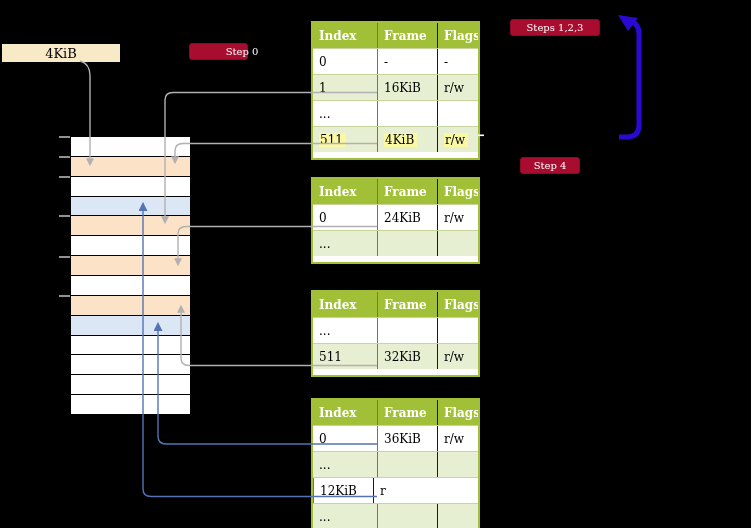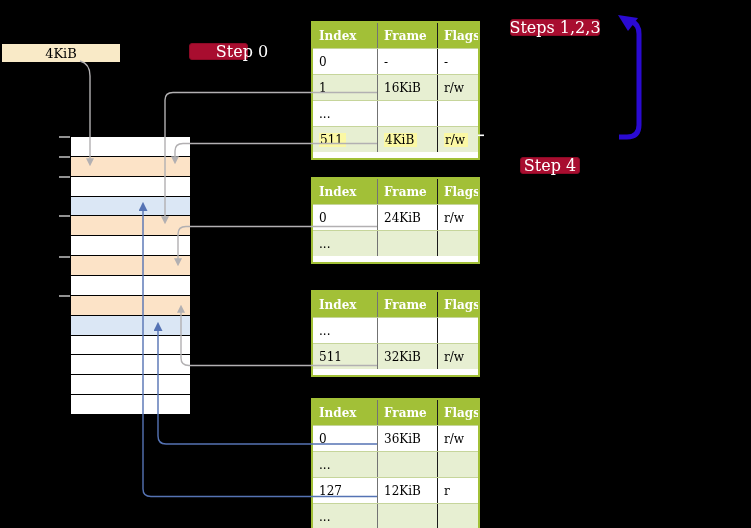--- a/index.html
+++ b/index.html
@@ -9,21 +9,21 @@
     font-family:"DejaVu Serif","Liberation Serif",serif;
   }
   
   .frame-label{
     position:absolute; left:2px; top:44px; width:118px; height:18px;
     background:#f9eac7; color:#000; font-size:13px;
     display:flex; align-items:center; justify-content:center;
   }
   
   .badge{
-    position:absolute; height:17px; color:#fff; font-size:16px;
+    position:absolute; height:17px; color:#fff; font-size:10px;
     display:flex; align-items:center; justify-content:center;
     border-radius:3px; box-sizing:border-box; white-space:nowrap;
   }
   .badge.red{ background:#a80d2f; border:1px solid #8c0a26; }
   .badge.violet{ background:#5b2ee1; border:1px solid #4a21c4; border-radius:2px; }
   #badge-step0{ left:189px; top:43px; width:59px;padding-left:47px; }
   #badge-steps123{ left:510px; top:19px; width:90px; }
   #badge-steps1234{ left:649px; top:21px; width:100px; }
   #badge-step4{ left:520px; top:157px; width:60px; }
   
@@ -171,21 +171,20 @@
       <div class="td ci">0</div>
       <div class="td cf">36KiB</div>
       <div class="td cg">r/w</div>
     </div>
     <div class="trow green">
       <div class="td ci">...</div>
       <div class="td cf"></div>
       <div class="td cg"></div>
     </div>
     <div class="trow white">
-      <div class="td ci">127</div>
       <div class="td cf">12KiB</div>
       <div class="td cg">r</div>
     </div>
     <div class="trow green">
       <div class="td ci">...</div>
       <div class="td cf"></div>
       <div class="td cg"></div>
     </div>
   </div>
 

